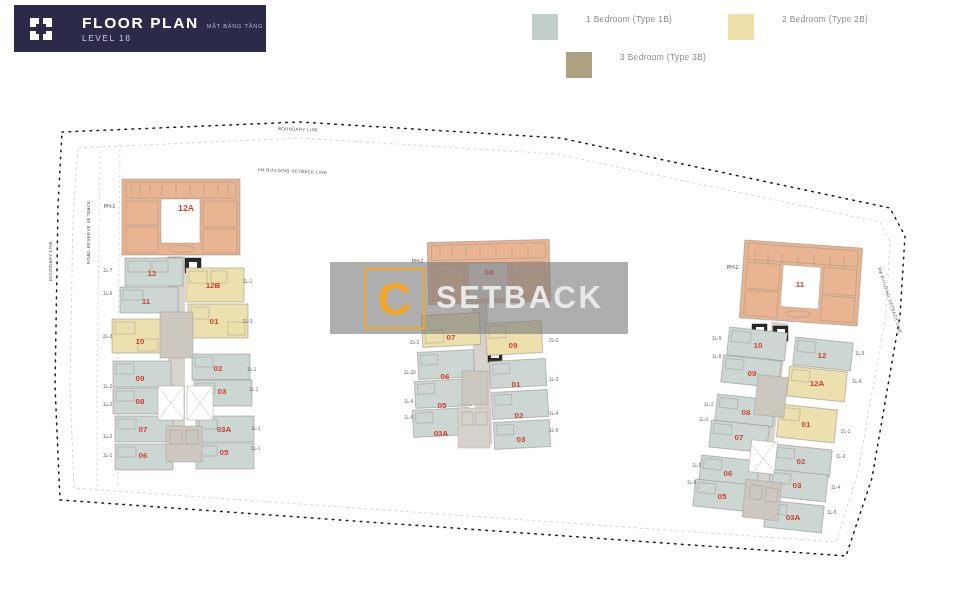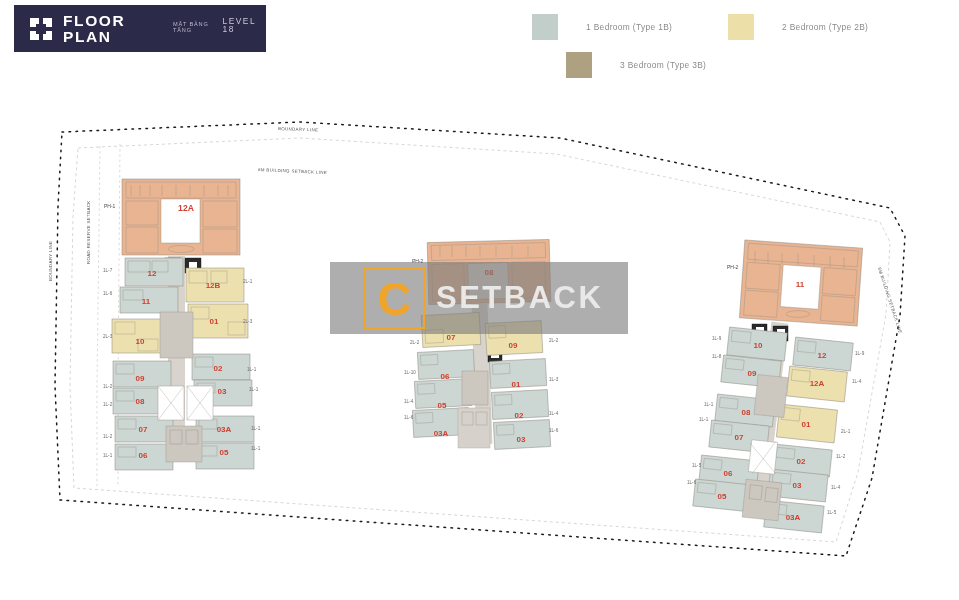--- a/index.html
+++ b/index.html
@@ -16,29 +16,29 @@
   #header-logo{width:22px;height:22px;position:relative;flex:0 0 auto;margin-right:11px;}
   #header-logo i{position:absolute;background:#ffffff;display:block;}
   #header-logo i.a{left:0;top:0;width:9px;height:6px;}
   #header-logo i.b{left:0;top:0;width:6px;height:9px;}
   #header-logo i.c{right:0;top:0;width:9px;height:6px;}
   #header-logo i.d{right:0;top:0;width:6px;height:9px;}
   #header-logo i.e{left:0;bottom:0;width:9px;height:6px;}
   #header-logo i.f{left:0;bottom:0;width:6px;height:9px;}
   #header-logo i.g{right:0;bottom:0;width:9px;height:6px;}
   #header-logo i.h{right:0;bottom:0;width:6px;height:9px;}
-  #header-text{display:flex;justify-content:center;}
+  #header-text{display:flex;flex-direction:column;justify-content:center;margin-left:19px;}
   .hdr-row1{display:flex;align-items:baseline;gap:8px;}
   #title-main{color:#ffffff;font-size:15.5px;font-weight:bold;letter-spacing:1.6px;line-height:1;}
   #title-vn{color:#b9b7cc;font-size:5.6px;letter-spacing:.8px;line-height:1;}
   #title-level{color:#c9c7da;font-size:8.4px;letter-spacing:1.5px;margin-top:4px;line-height:1;}
 
   
   #legend{position:absolute;left:532px;top:14px;width:420px;height:64px;}
-  .legend-item{position:absolute;display:flex;align-items:center;}
+  .legend-item{position:absolute;display:flex;align-items:flex-start;}
   .legend-sw{width:26px;height:26px;flex:0 0 auto;}
   .legend-lb{font-size:8.4px;color:#8b8b8b;margin-left:28px;letter-spacing:.35px;white-space:nowrap;}
   .li0{left:0;top:0;} .li1{left:196px;top:0;}
   .li2{left:0;top:38px;padding-left:34px;} .li3{left:196px;top:38px;}
 
   
   #siteplan{position:absolute;left:0;top:86px;width:959px;height:514px;}
   #siteplan svg{display:block;}
 
   .bline{fill:none;stroke:#1a1a1a;stroke-width:1.5;stroke-dasharray:1.6 5.4;stroke-linecap:round;}

